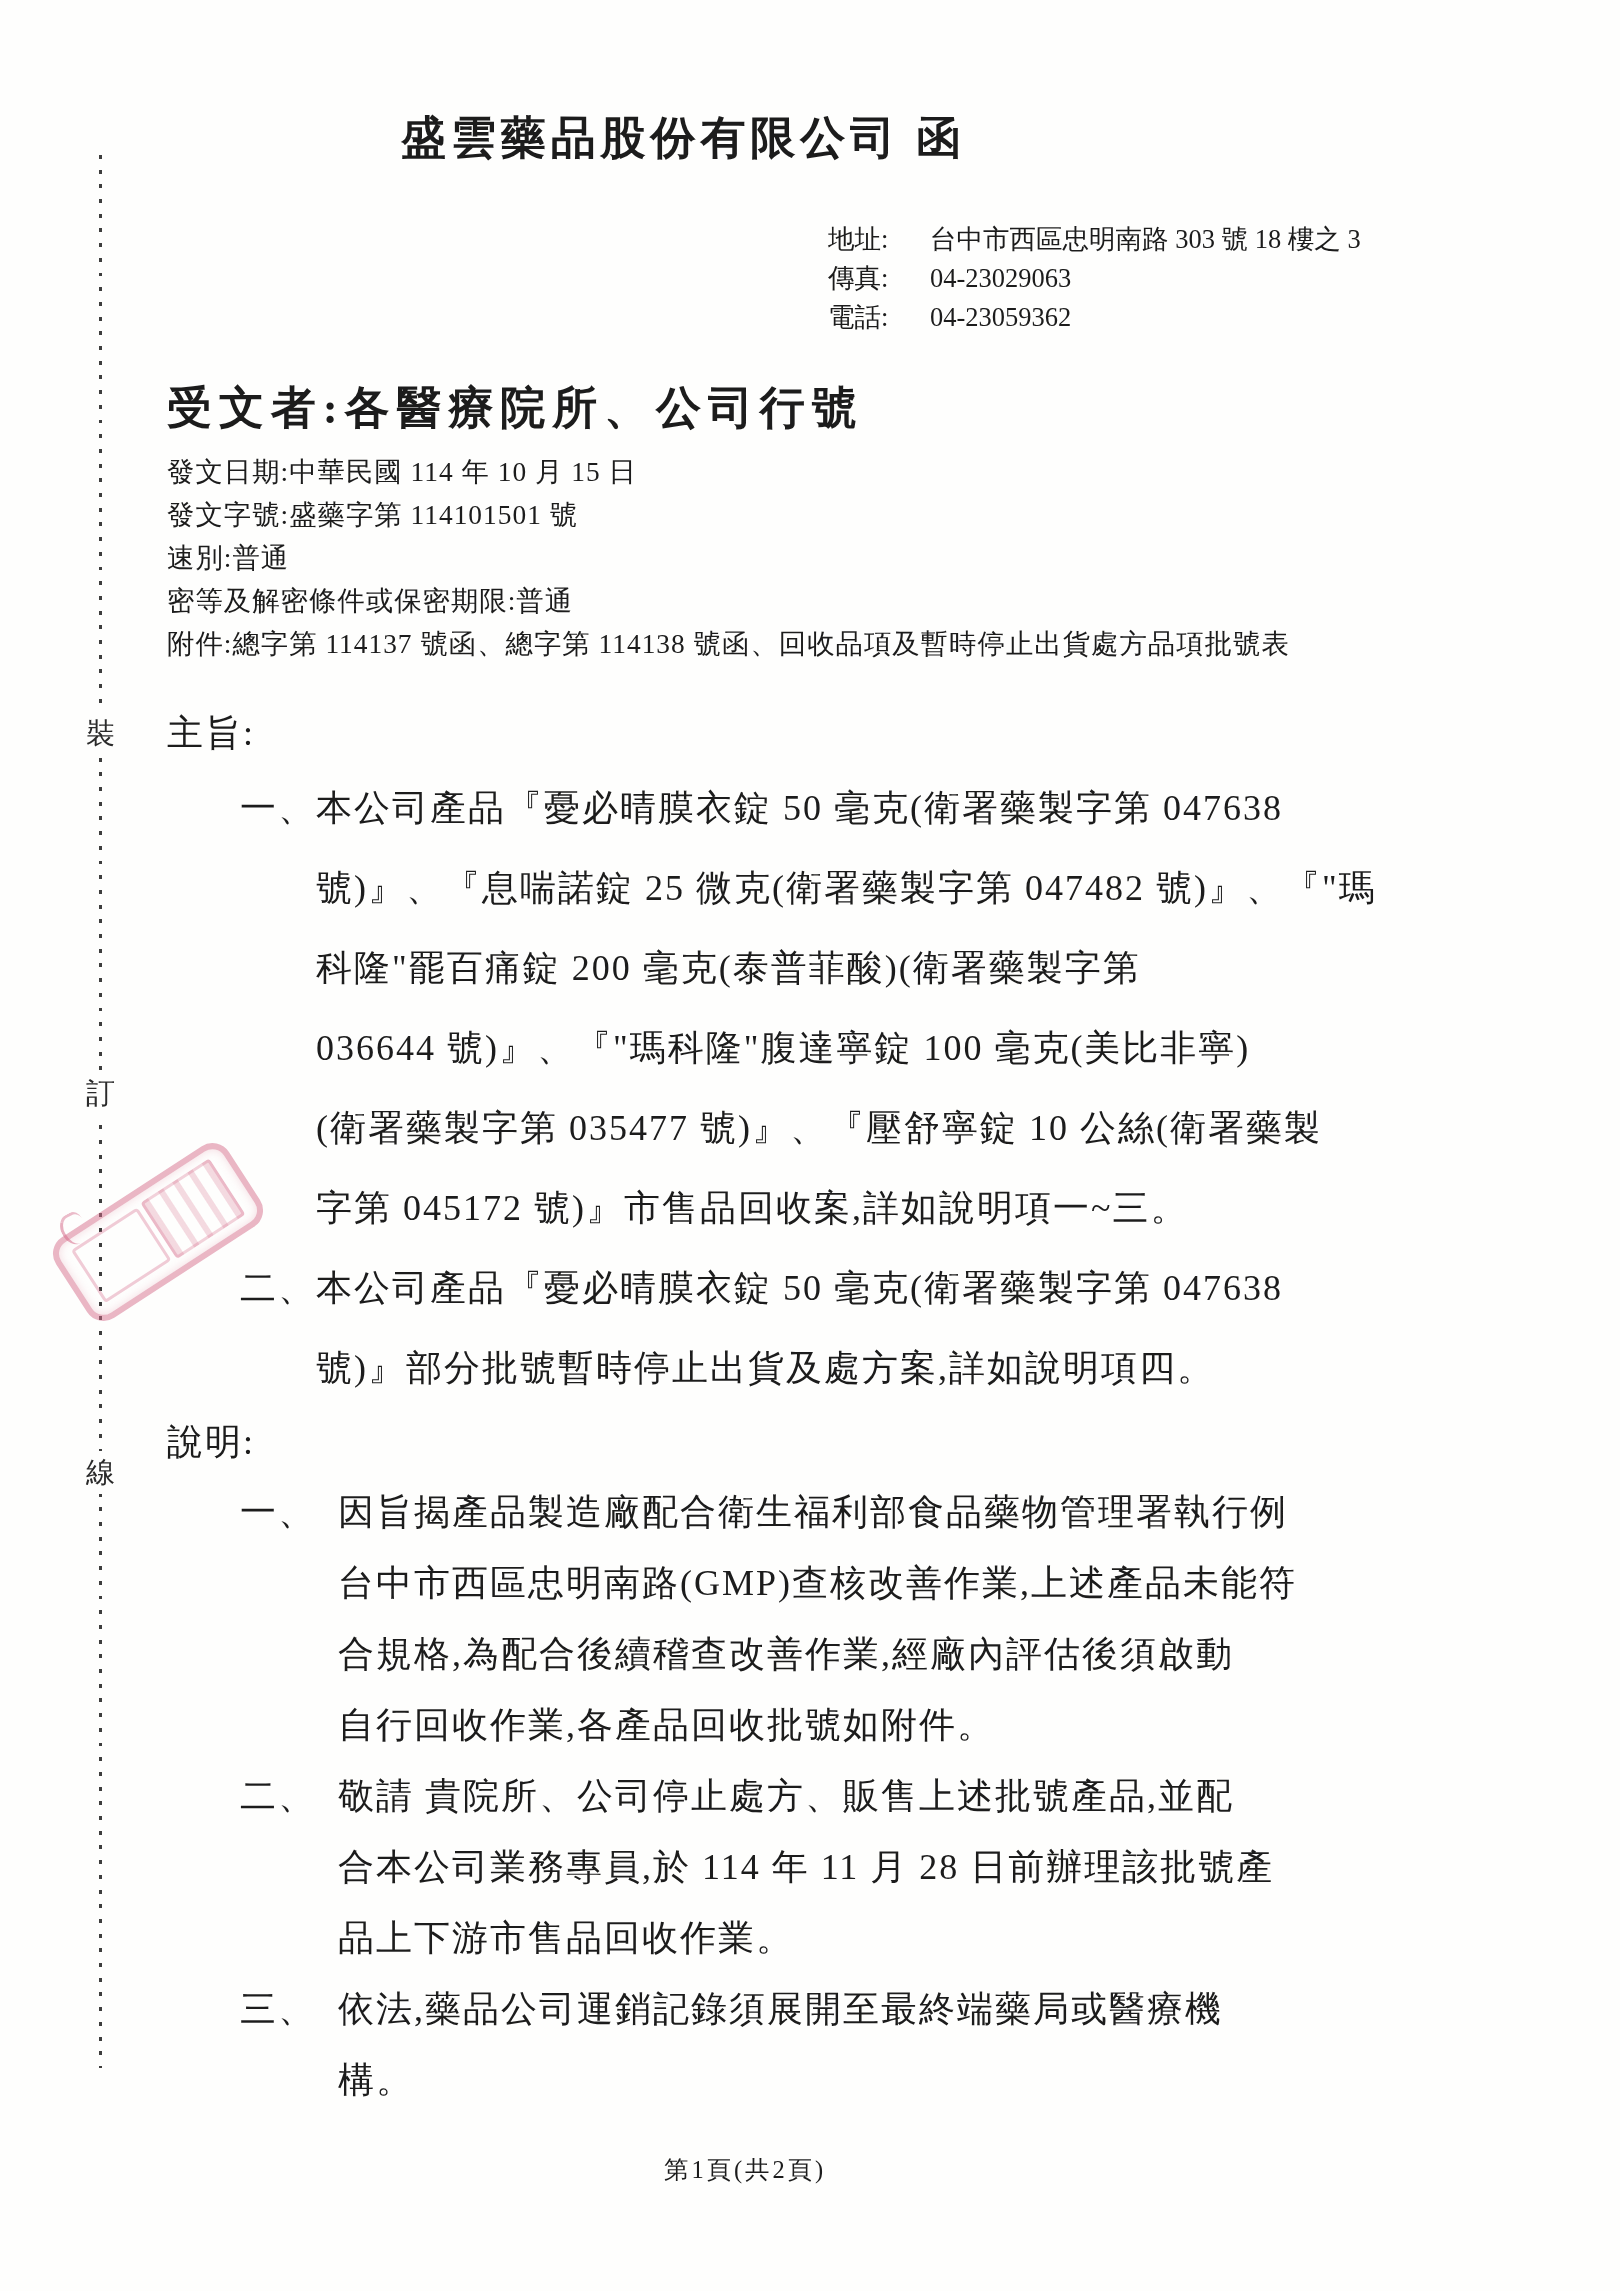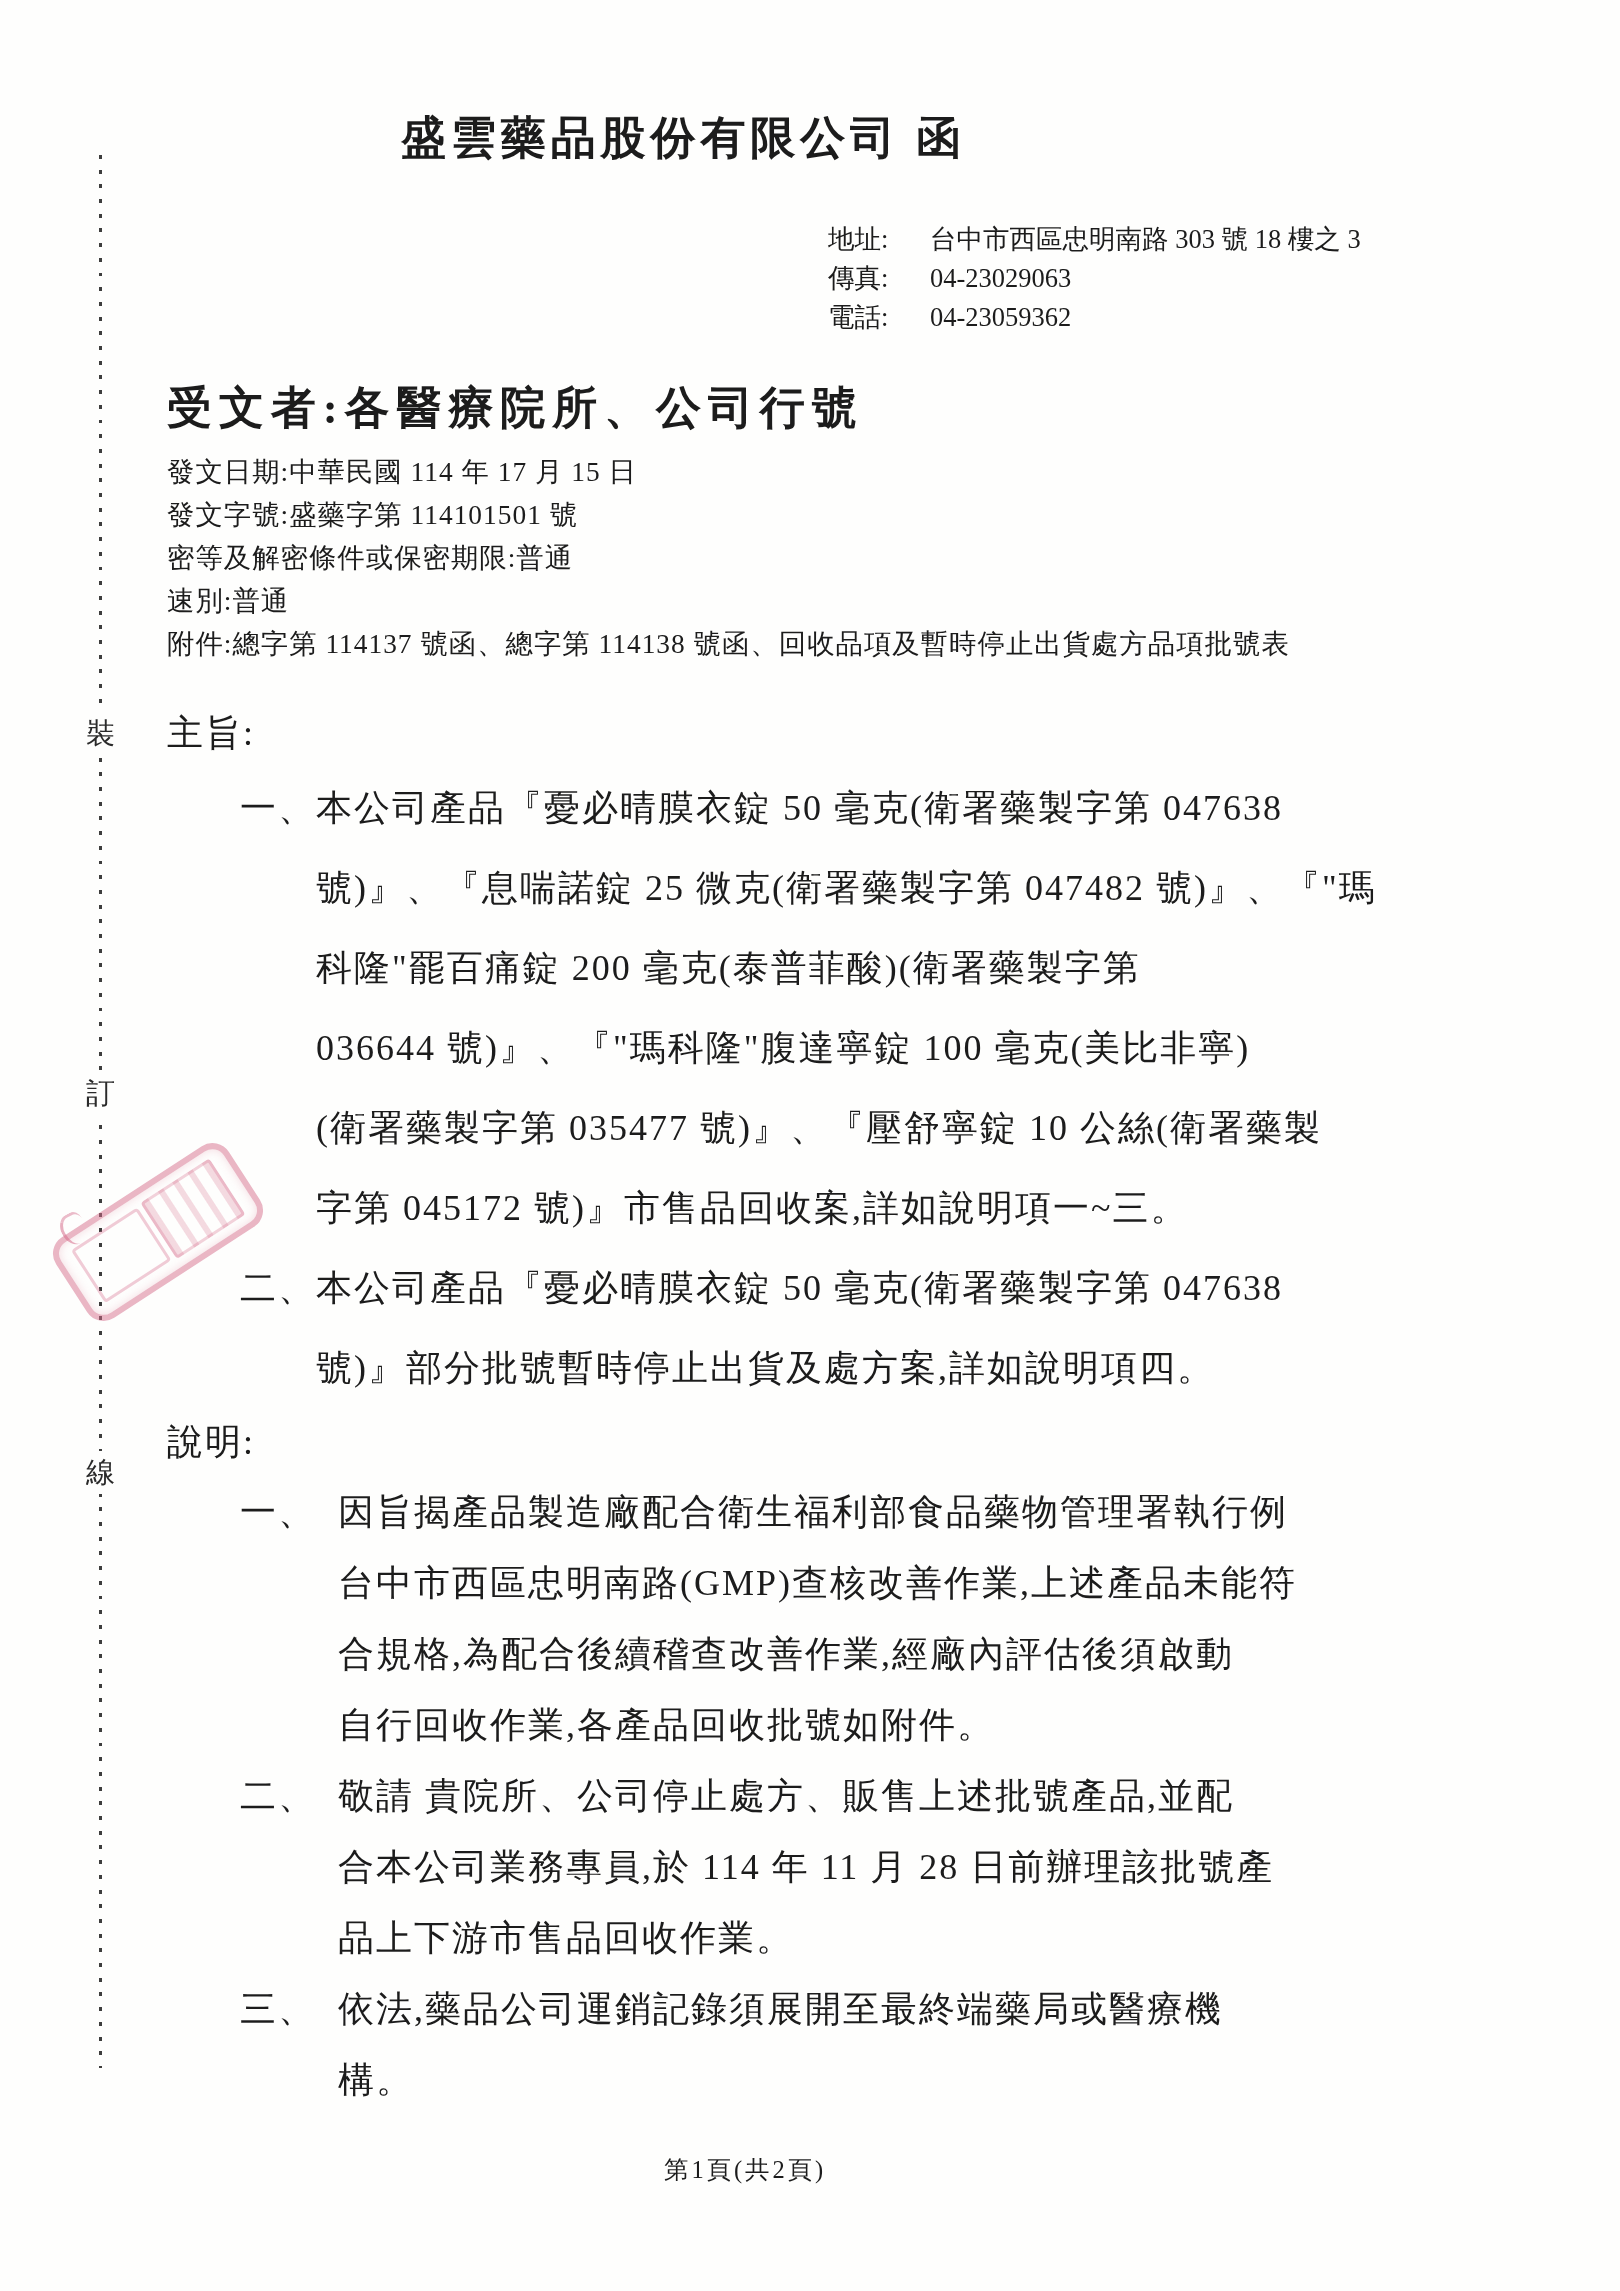--- a/index.html
+++ b/index.html
@@ -108,24 +108,24 @@
     </div>
     <div class="sender-row">
       <span class="label">電話:</span>
       <span class="value">04-23059362</span>
     </div>
   </div>
 
   <div class="recipient">受文者:各醫療院所、公司行號</div>
 
   <div class="meta">
-    <div class="meta-line">發文日期:中華民國 114 年 17 月 15 日</div>
+    <div class="meta-line">發文日期:中華民國 114 年 10 月 15 日</div>
     <div class="meta-line">發文字號:盛藥字第 114101501 號</div>
+    <div class="meta-line">速別:普通</div>
     <div class="meta-line">密等及解密條件或保密期限:普通</div>
-    <div class="meta-line">速別:普通</div>
     <div class="meta-line">附件:總字第 114137 號函、總字第 114138 號函、回收品項及暫時停止出貨處方品項批號表</div>
   </div>
 
   <div class="body-text">
 
     <div class="subject-sec">
       <div class="heading-line">主旨:</div>
 
       <div class="item">
         <span class="num">一、</span>

